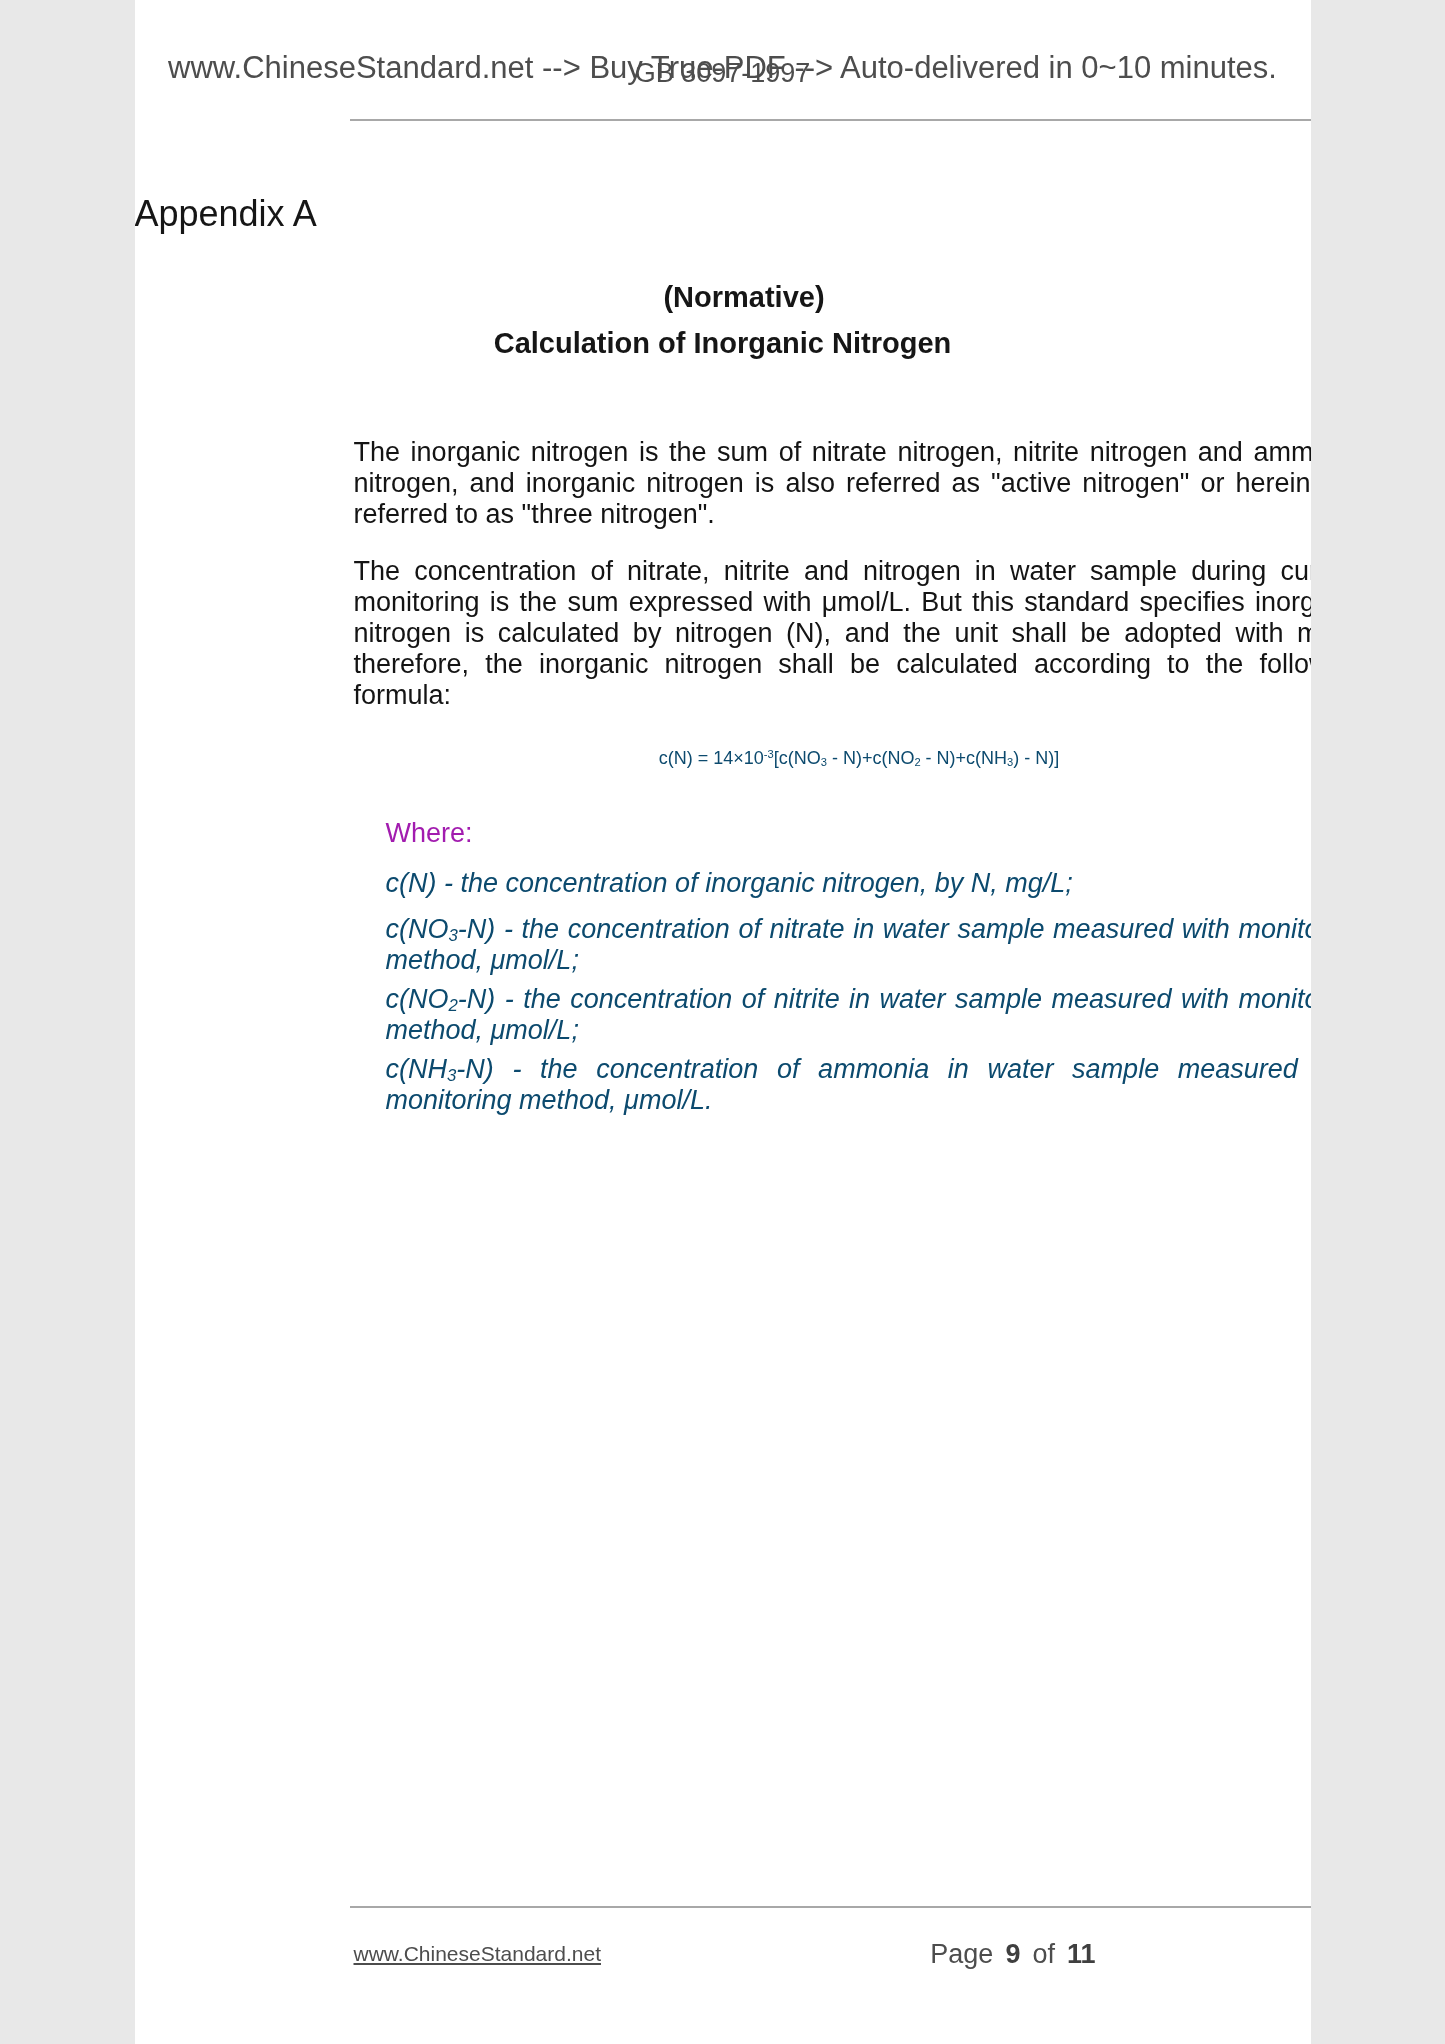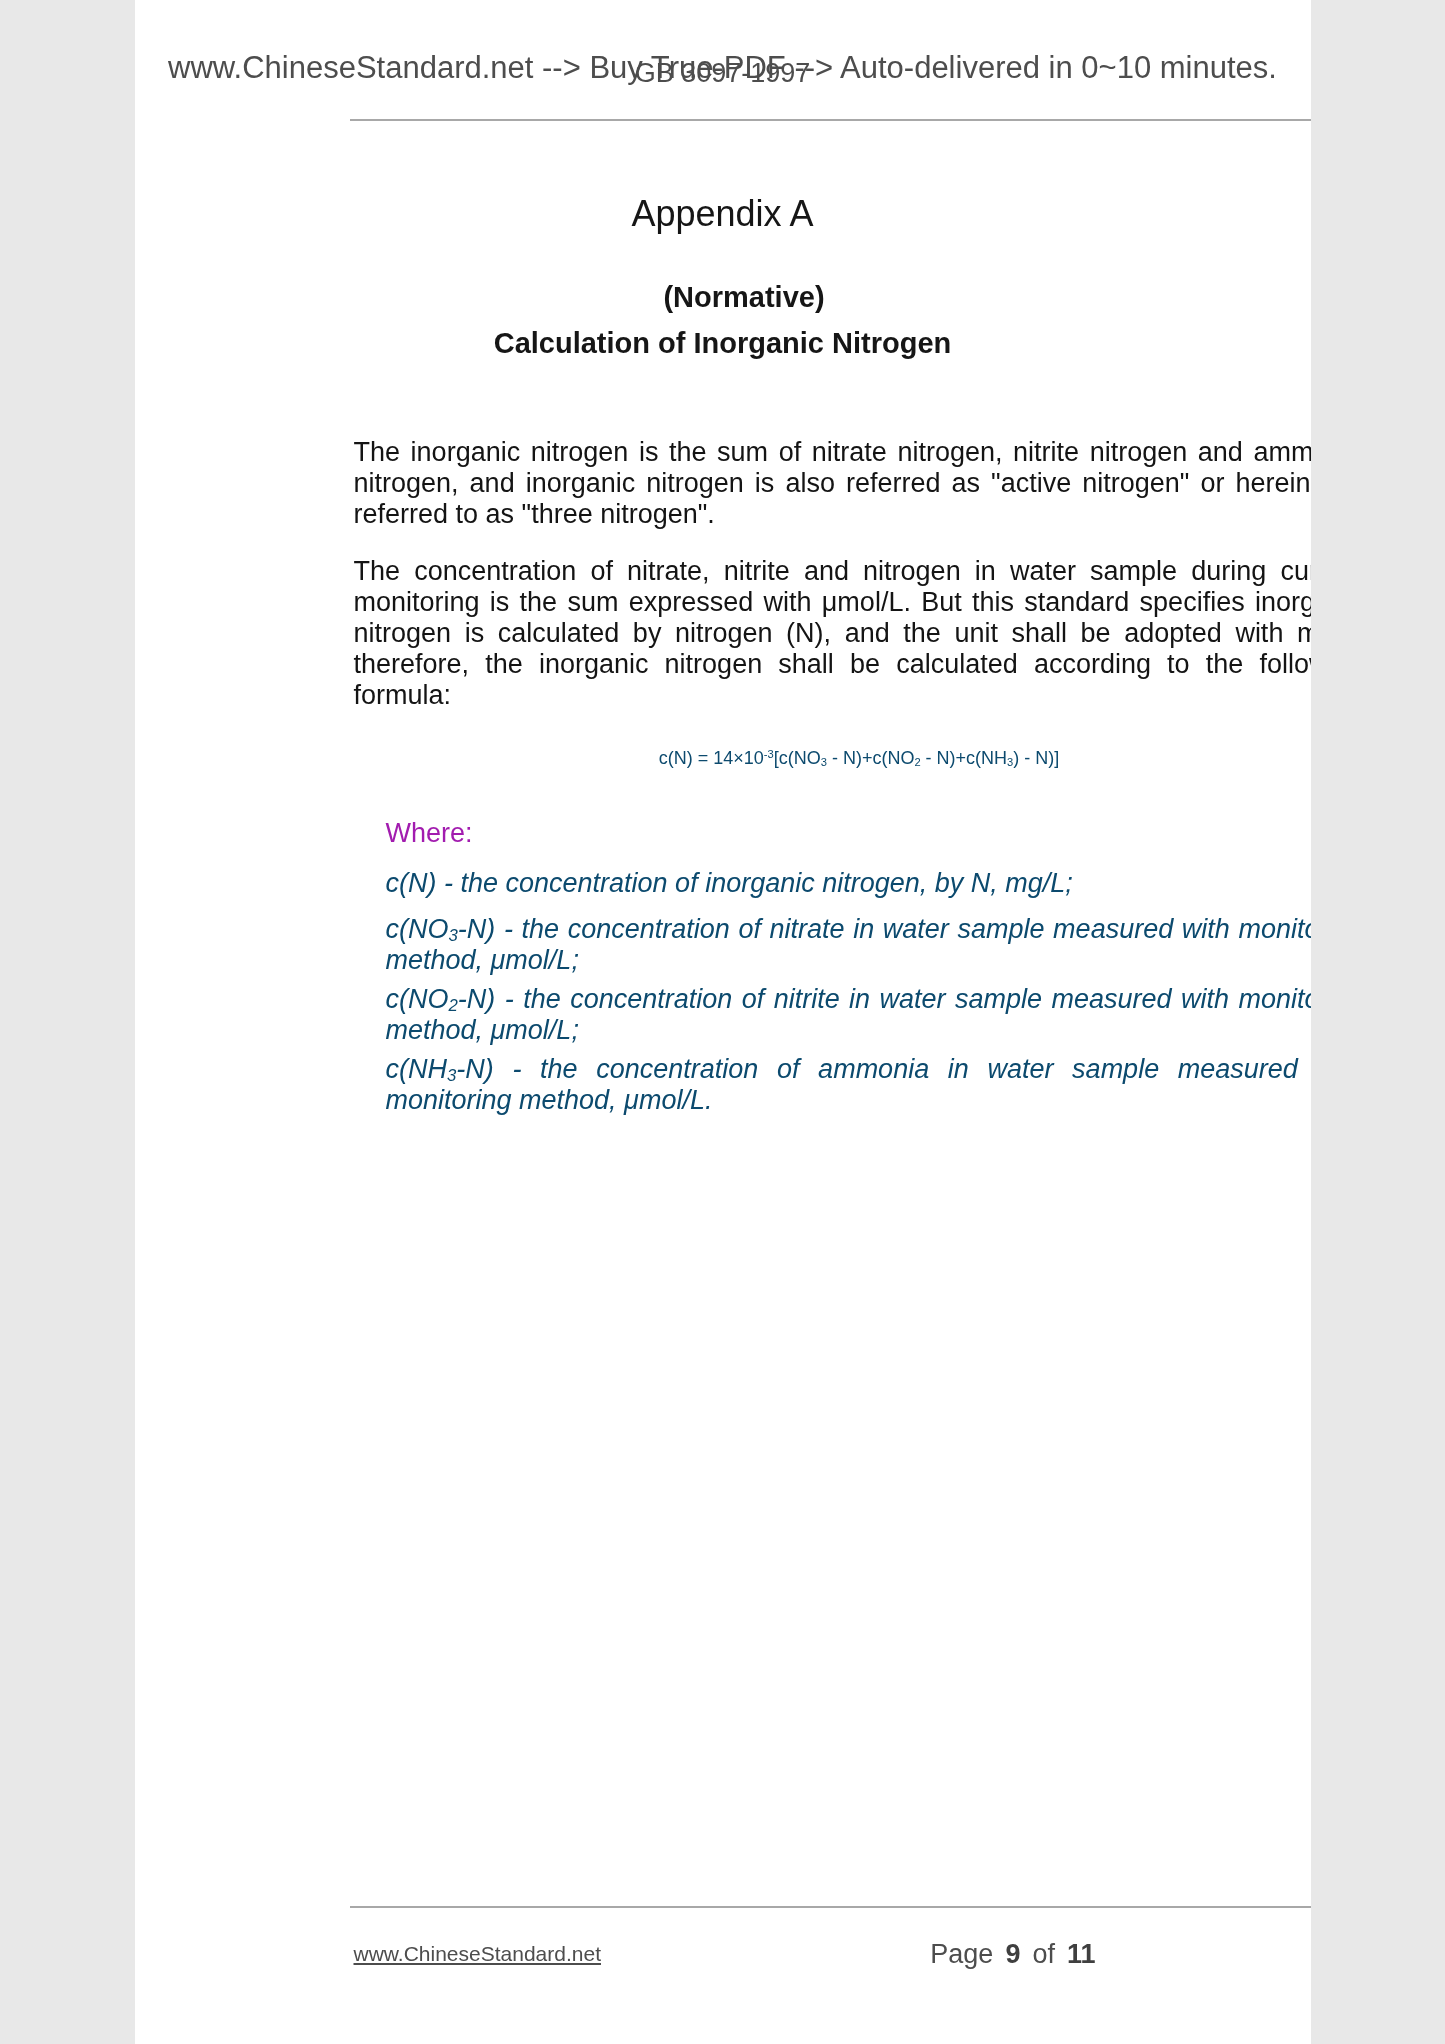--- a/index.html
+++ b/index.html
@@ -39,21 +39,21 @@
     width: 1017px;
     height: 2px;
     background: #a8a8a8;
   }
   .rule-top { top: 119px; }
   .rule-bottom { top: 1906px; }
   
   .appendix-title {
     position: absolute;
     top: 192px; left: 0; right: 0;
-    text-align: center;
+    text-align: left;
     font-size: 36px;
     font-weight: 400;
     line-height: 43px;
     color: #161616;
   }
   .heading {
     position: absolute;
     left: 0; right: 0;
     text-align: center;
     font-size: 29px;

